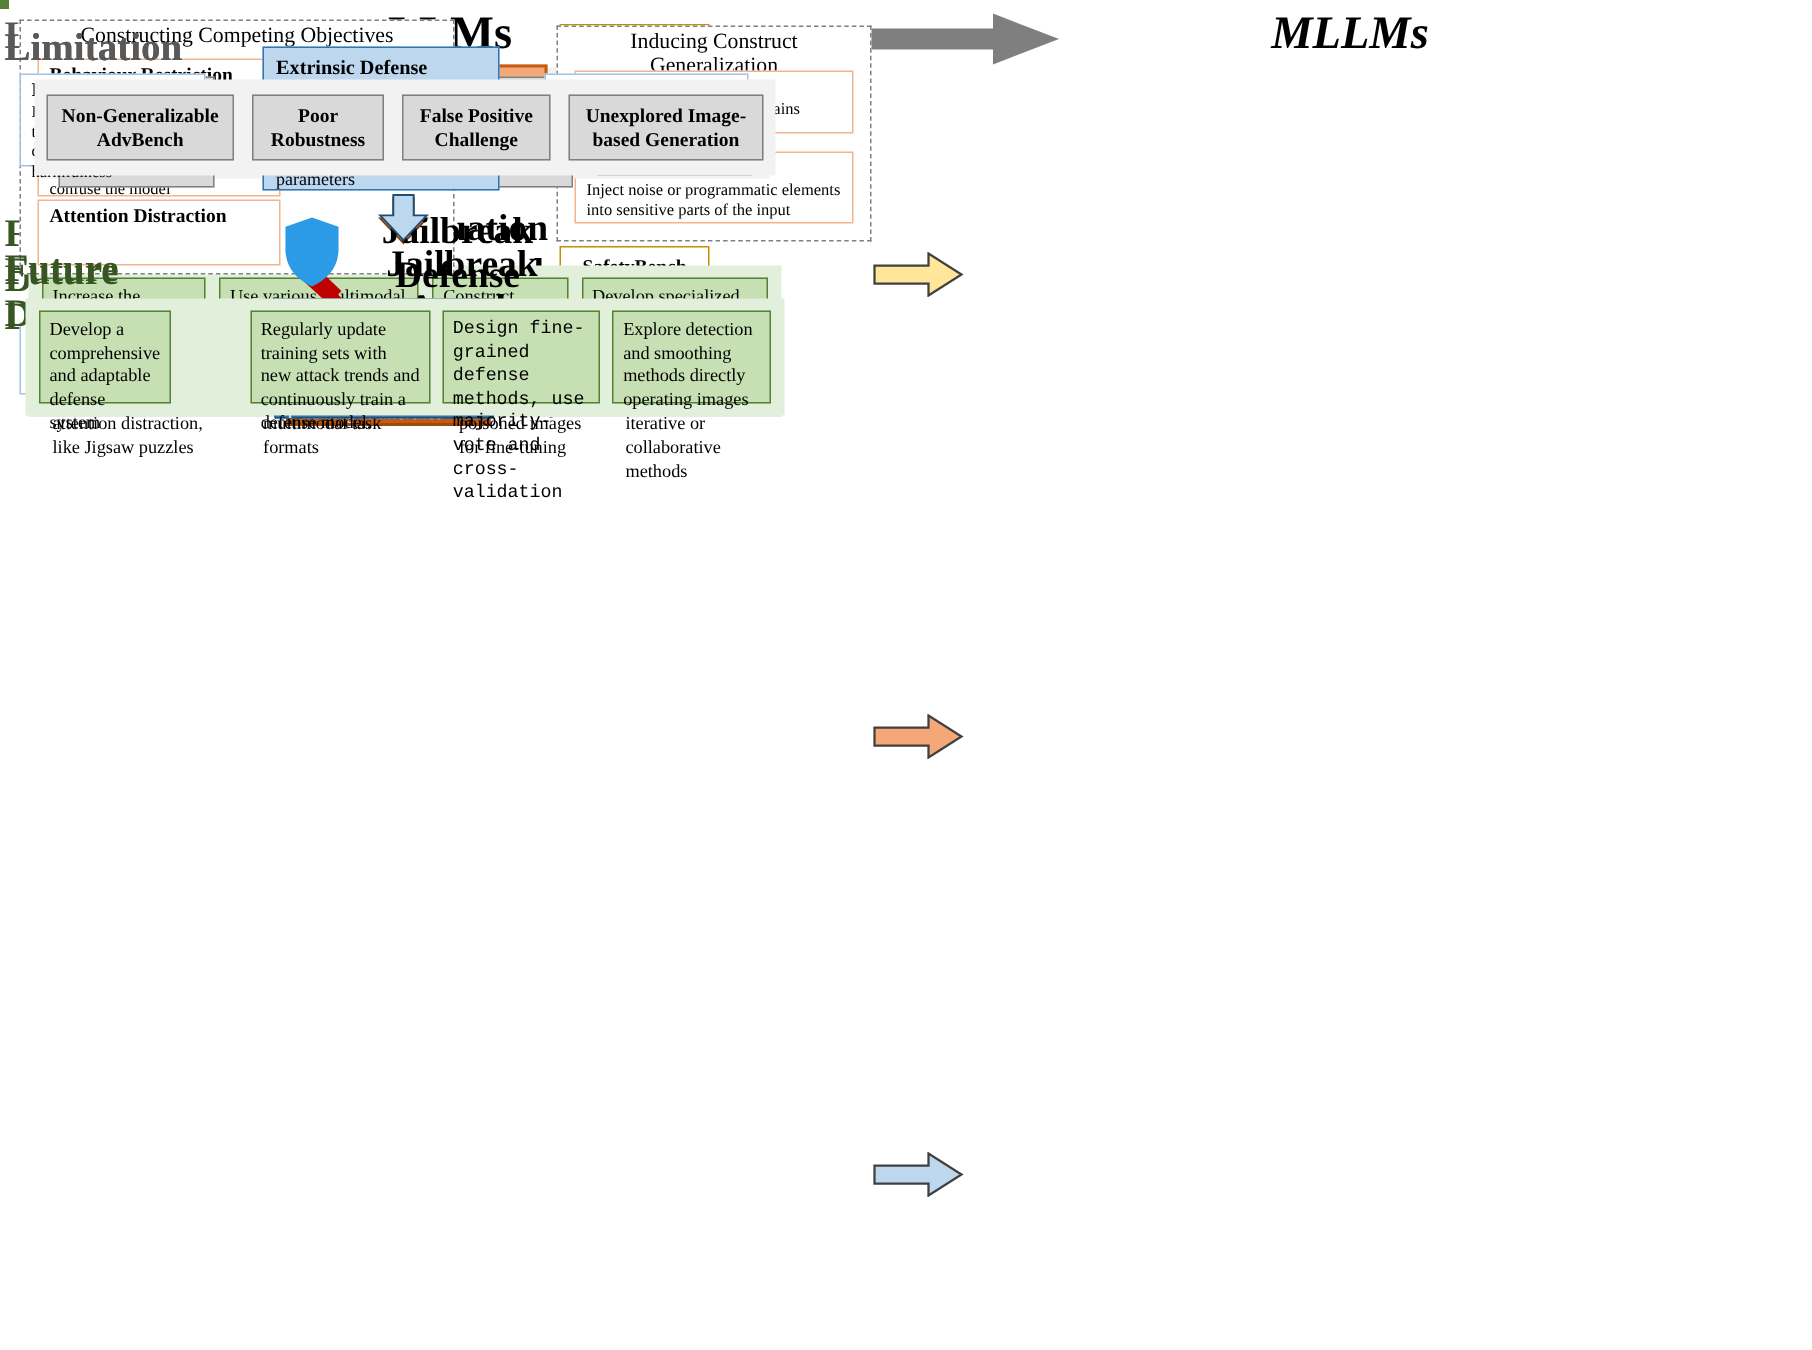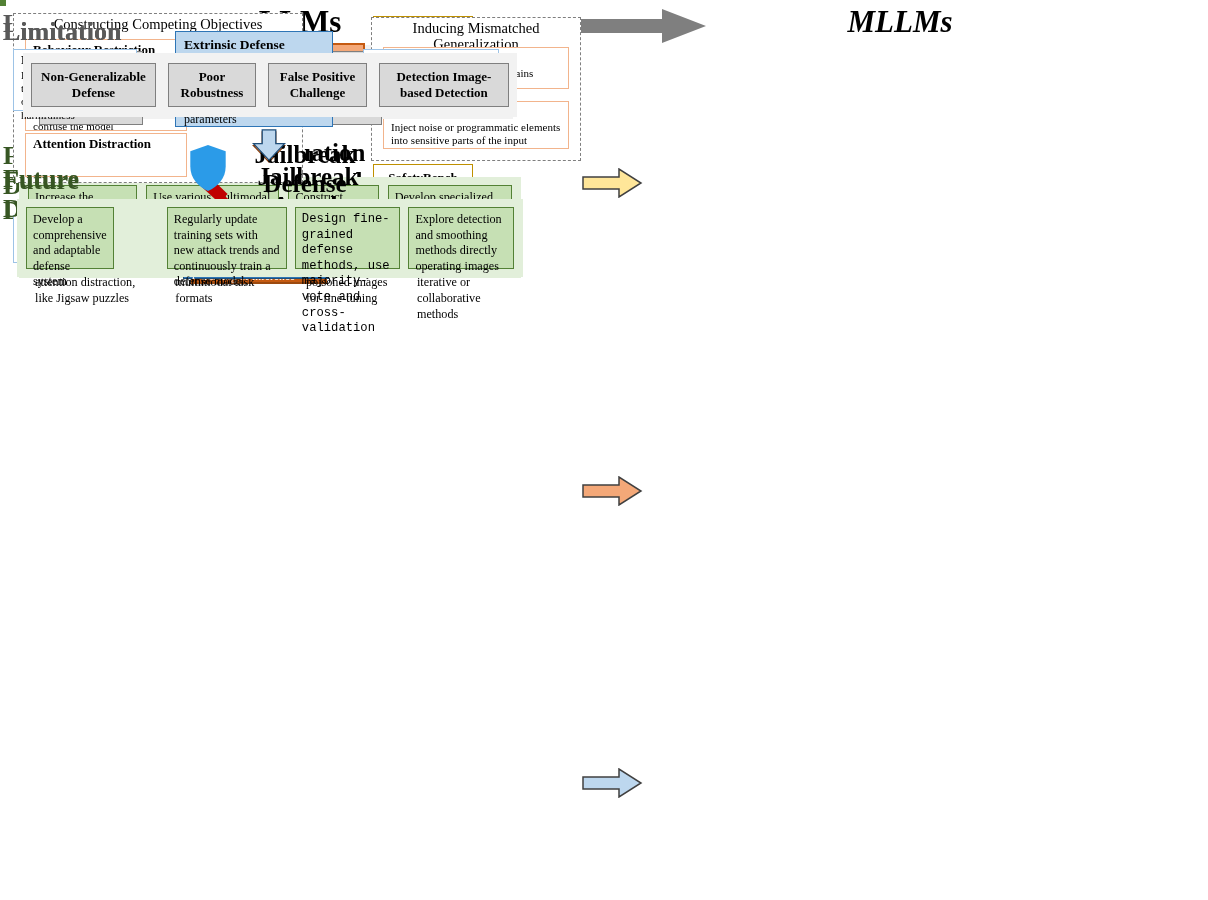--- a/index.html
+++ b/index.html
@@ -186,21 +186,21 @@
     <div class="titled or-b" style="left:22px; top:130px; width:162px; height:44px;">
       <div class="t">Attention Distraction</div>
     </div>
 
     <div class="hub-big hub-orange" style="left:214px; top:40px; width:148px; height:80px;">
       <div class="t">Non-parametric Attack</div>
       <div class="d">Treating models as black boxes, attack semantically by manipulating input</div>
     </div>
 
     <div class="group" style="left:368px; top:14px; width:210px; height:144px;">
-      <div class="gt">Inducing Mismatched Generalization</div>
+      <div class="gt">Inducing Construct Generalization</div>
     </div>
     <div class="titled or-b" style="left:380px; top:44px; width:186px; height:42px;">
       <div class="t">Domain Transfer</div>
       <div class="d">Transfer instructions to domains lacking adequate safeguards</div>
     </div>
     <div class="titled or-b" style="left:380px; top:98px; width:186px; height:48px;">
       <div class="t">Obfuscation</div>
       <div class="d">Inject noise or programmatic elements into sensitive parts of the input</div>
     </div>
 
@@ -294,24 +294,24 @@
     </div>
     <div class="titled bl-b" style="left:358px; top:213px; width:140px; height:46px;">
       <div class="t">Decoding Guidance</div>
       <div class="d">Optimize the decoding strategy to guide benign output</div>
     </div>
   </div>
 
   <div class="panel" id="p3R">
     <div class="limit-title" style="top:14px;">Limitation</div>
     <div class="band limit-band" style="left:20px; top:50px; width:494px; height:64px; gap:12px; padding:8px 8px;">
-      <div class="limit-box" style="flex:1.1;">Non-Generalizable Defense</div>
+      <div class="limit-box" style="flex:1.1;">Non-Generalizable AdvBench</div>
       <div class="limit-box" style="flex:0.75;">Poor Robustness</div>
       <div class="limit-box" style="flex:0.85;">False Positive Challenge</div>
-      <div class="limit-box" style="flex:1.15;">Detection Image-based Detection</div>
+      <div class="limit-box" style="flex:1.15;">Unexplored Image-based Generation</div>
     </div>
     <svg class="icon-svg" style="left:248px; top:126px;" width="36" height="33" viewBox="0 0 36 34">
       <polygon points="11,1 25,1 25,15 34,15 18,32 2,15 11,15" fill="#BDD7EE" stroke="#1F4E79" stroke-width="1.3"></polygon>
     </svg>
     <div class="future-title" style="top:161px;">Future Direction</div>
     <div class="band future-band" style="left:14px; top:196px; width:506px; height:78px; gap:8px;">
       <div class="future-box" style="flex:0.75;">Develop a comprehensive and adaptable defense system</div>
       <div class="future-box" style="flex:1.1;margin-left:45px;">Regularly update training sets with new attack trends and continuously train a defense model.</div>
       <div class="future-box" style="flex:0.95;font-family:Liberation Mono, monospace;">Design fine-grained defense methods, use majority-vote and cross-validation</div>
       <div class="future-box" style="flex:0.95;">Explore detection and smoothing methods directly operating images</div>

